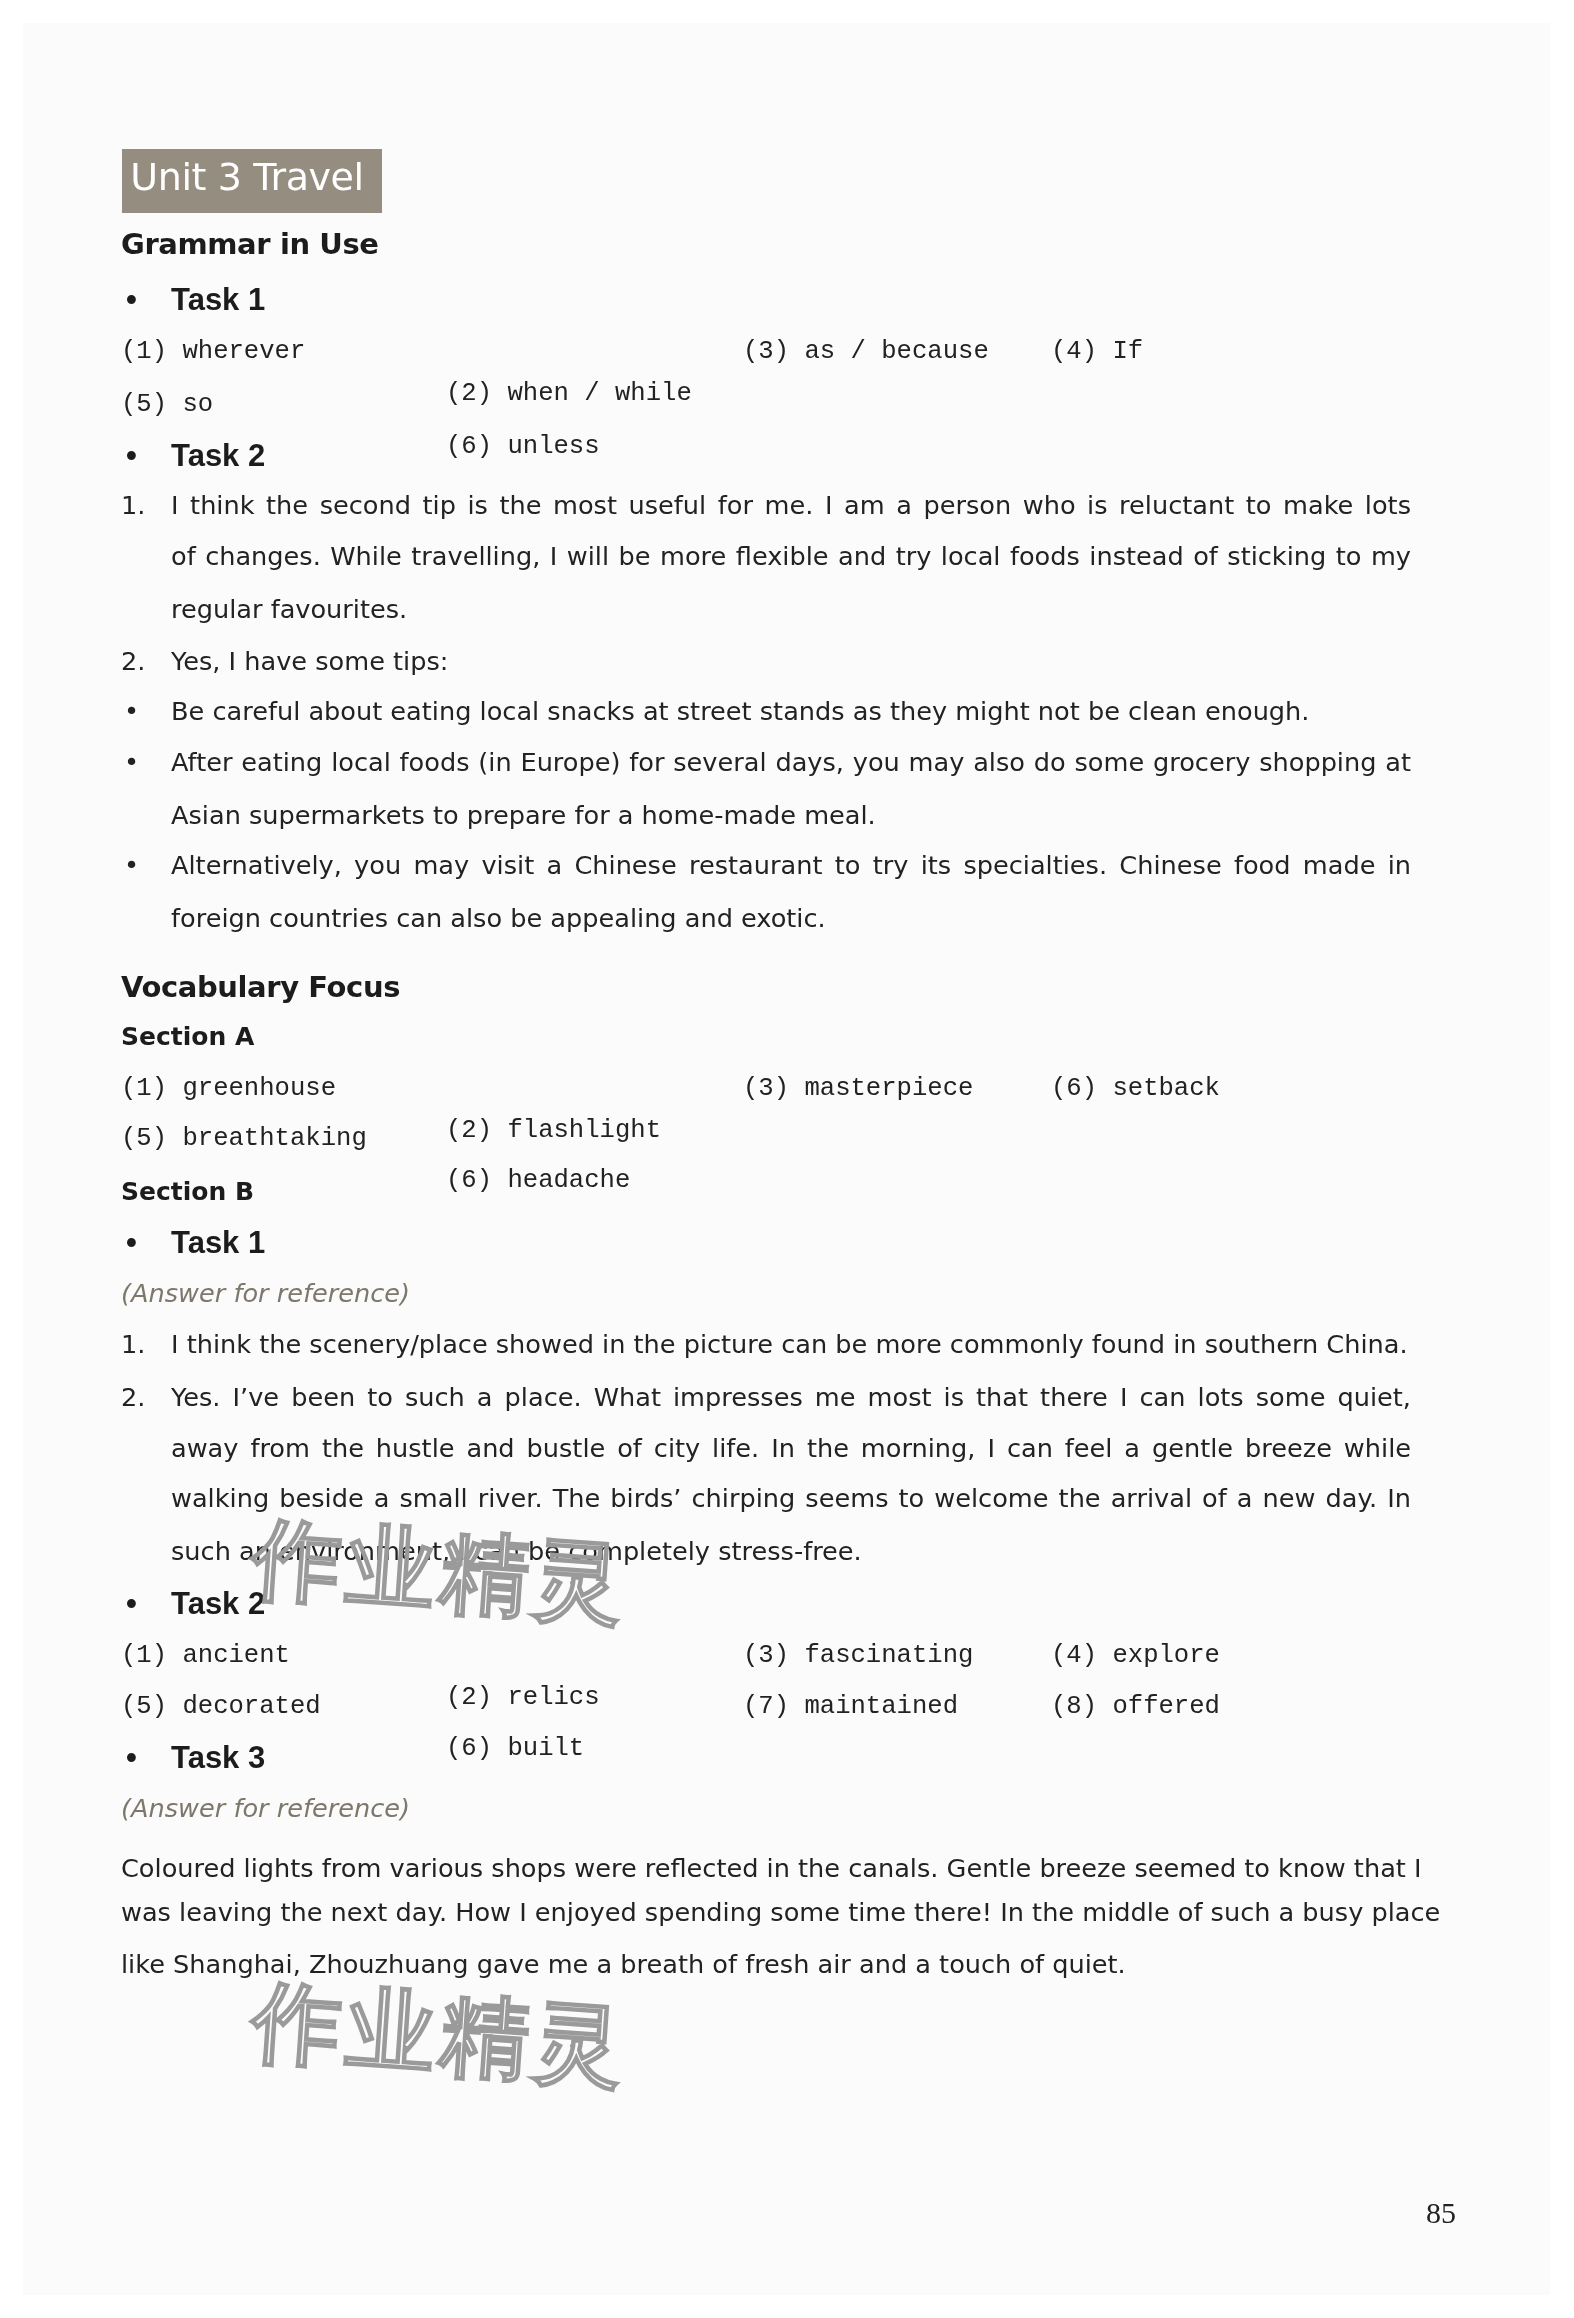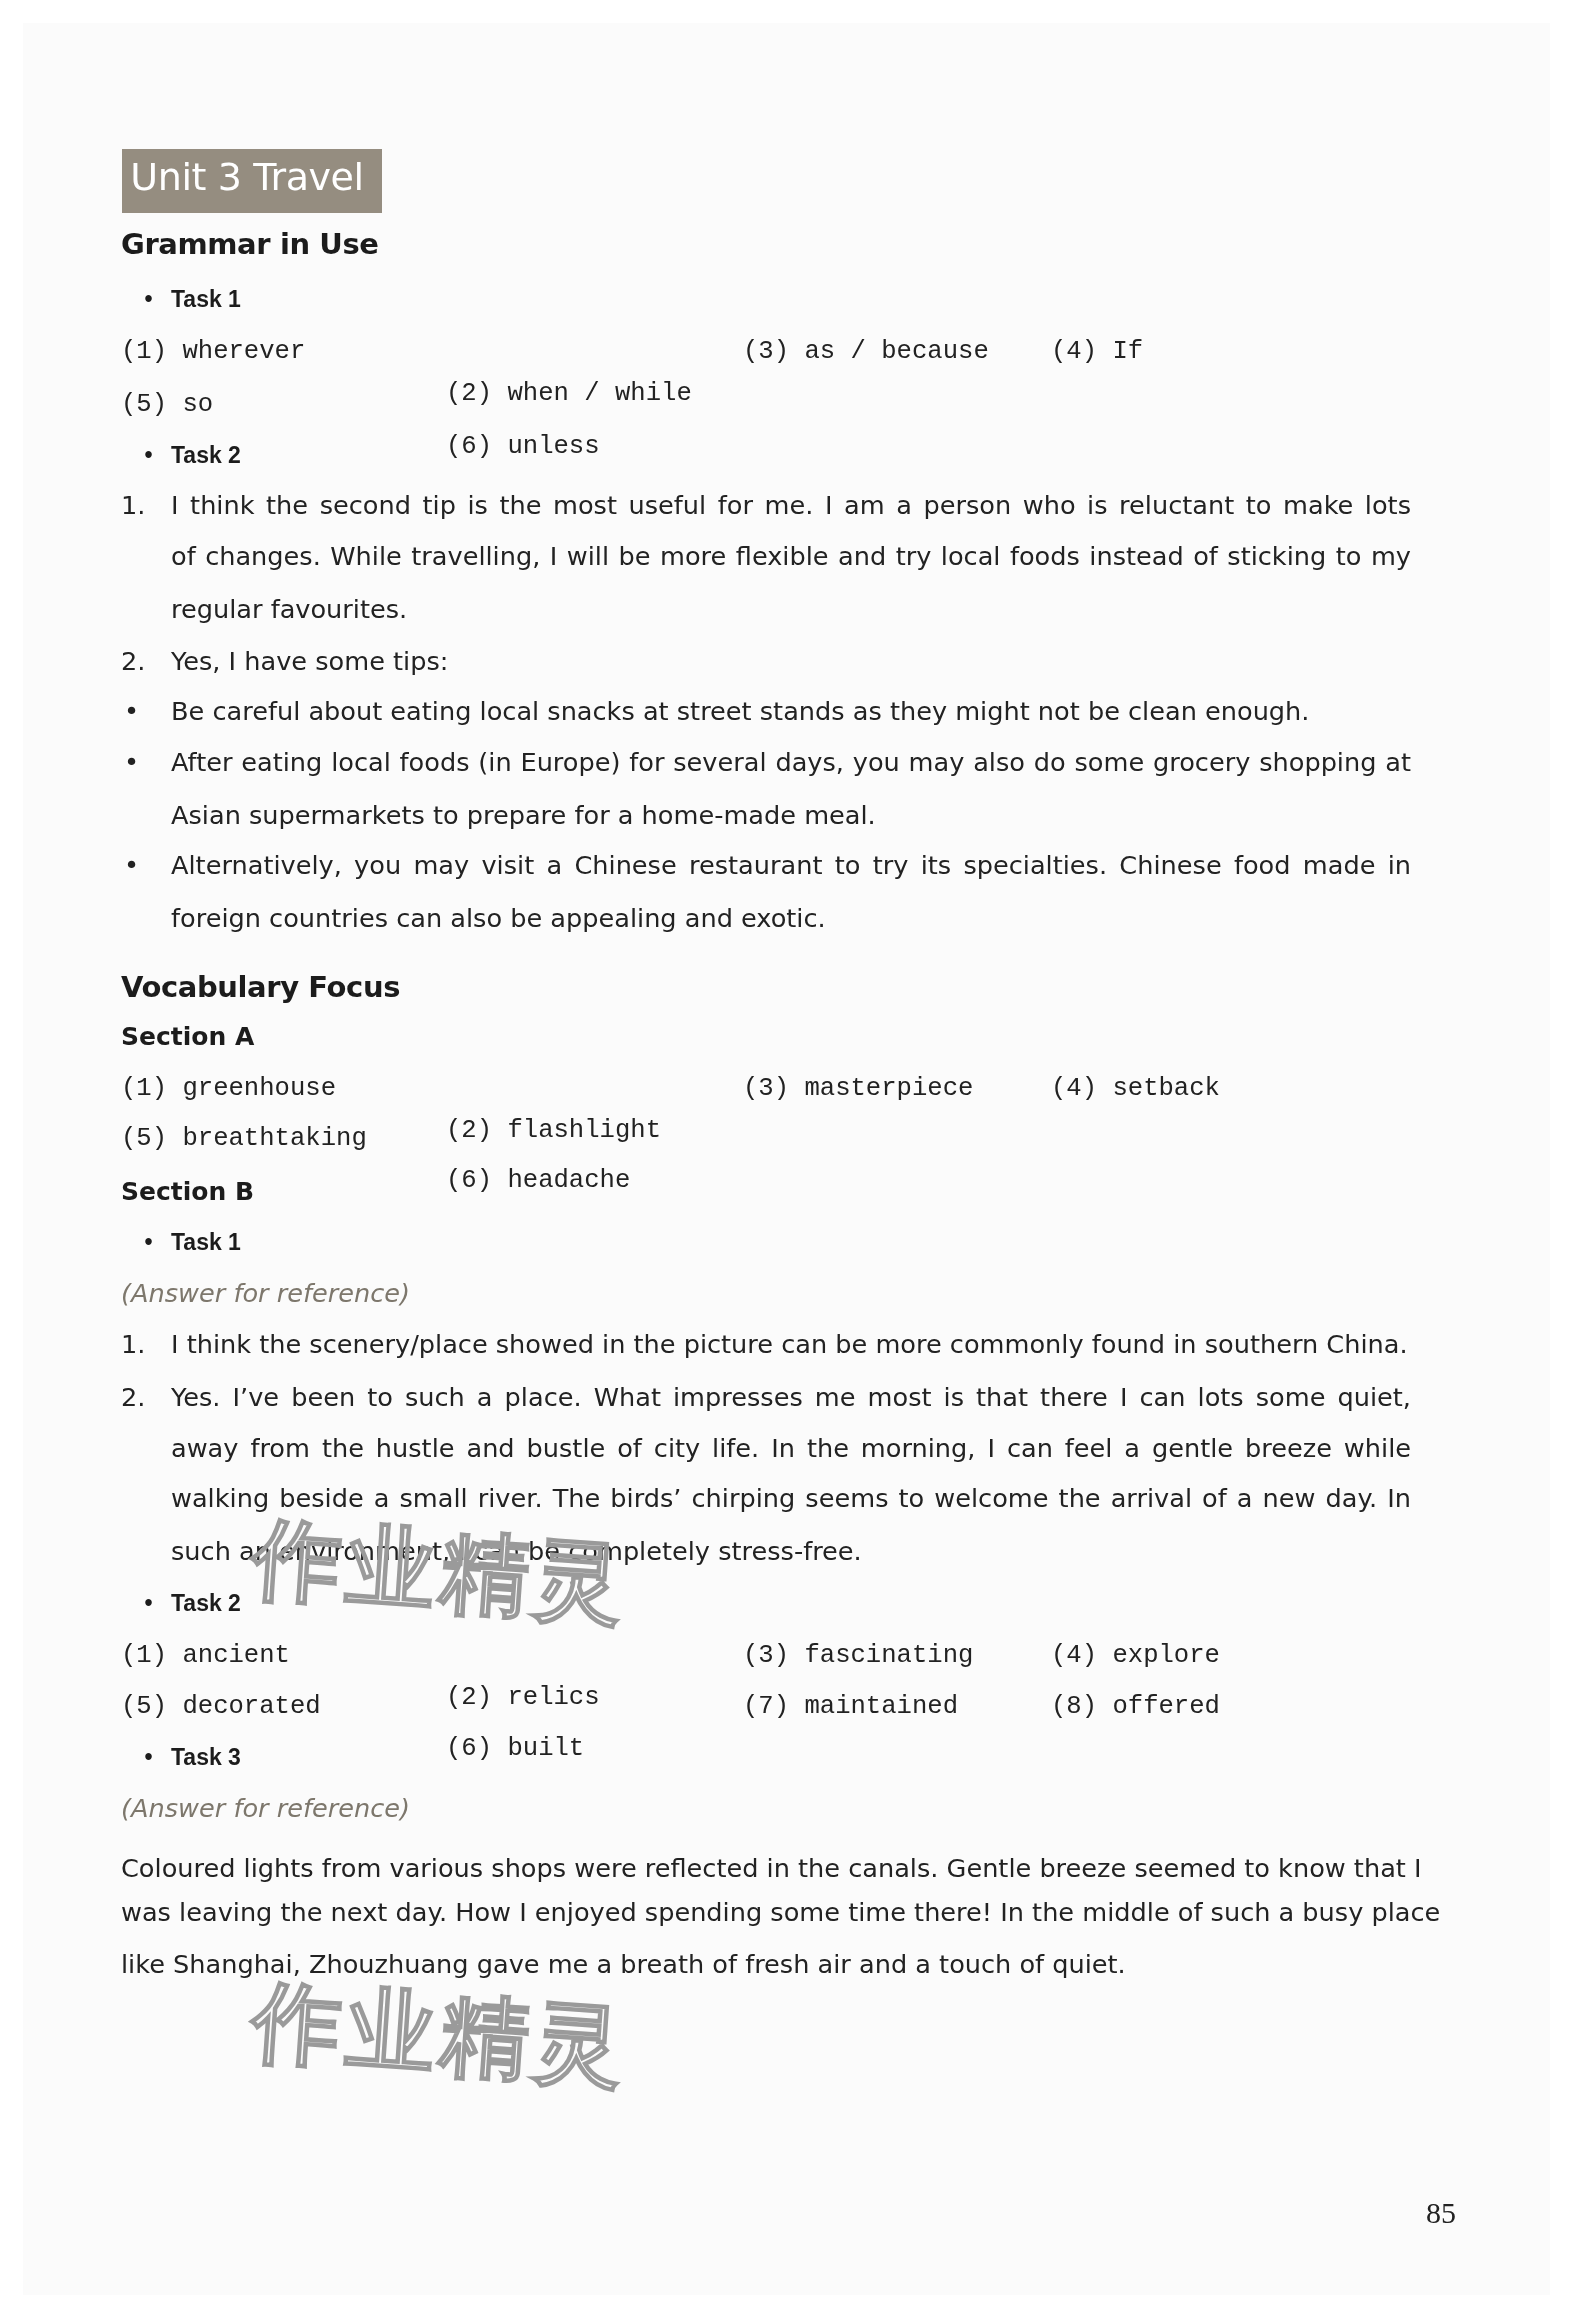--- a/index.html
+++ b/index.html
@@ -59,25 +59,24 @@
       font-size: 25px;
       color: #1c1c1c;
       line-height: 30px;
       white-space: nowrap;
     }
     .task {
       position: absolute;
       left: 121px;
       font-family: "Liberation Sans", sans-serif;
       font-weight: bold;
-      font-size: 23px;
+      font-size: 31px;
       color: #1c1c1c;
       line-height: 33px;
       white-space: nowrap;
-      text-align: center;
     }
     .task .dot {
       display: inline-block;
       width: 50px;
       padding-left: 5px;
       box-sizing: border-box;
     }
     .line {
       position: absolute;
       font-family: Liberation Mono, monospace;
@@ -200,21 +199,21 @@
 <div class="bullet-marker" style="top:849px;">•</div>
 <div class="just" style="top:849px;">Alternatively, you may visit a Chinese restaurant to try its specialties. Chinese food made in</div>
 <div class="just last" style="top:902px;">foreign countries can also be appealing and exotic.</div>
 
 <div class="h-main" style="top:971px;">Vocabulary Focus</div>
 <div class="h-sub" style="top:1022px;">Section A</div>
 
 <div class="line c1" style="top:1072px;">(1) greenhouse</div>
 <div class="line c2" style="top:1072px;">(2) flashlight</div>
 <div class="line c3" style="top:1072px;">(3) masterpiece</div>
-<div class="line c4" style="top:1072px;">(4) setback</div>
+<div class="line c4" style="top:1072px;">(6) setback</div>
 <div class="line c1" style="top:1122px;">(5) breathtaking</div>
 <div class="line c2" style="top:1122px;">(6) headache</div>
 
 <div class="h-sub" style="top:1177px;">Section B</div>
 
 <div class="task" style="top:1226px;">
   <span class="dot">•</span><span>Task 1</span>
 </div>
 <div class="ref" style="top:1277px;">(Answer for reference)</div>
 

